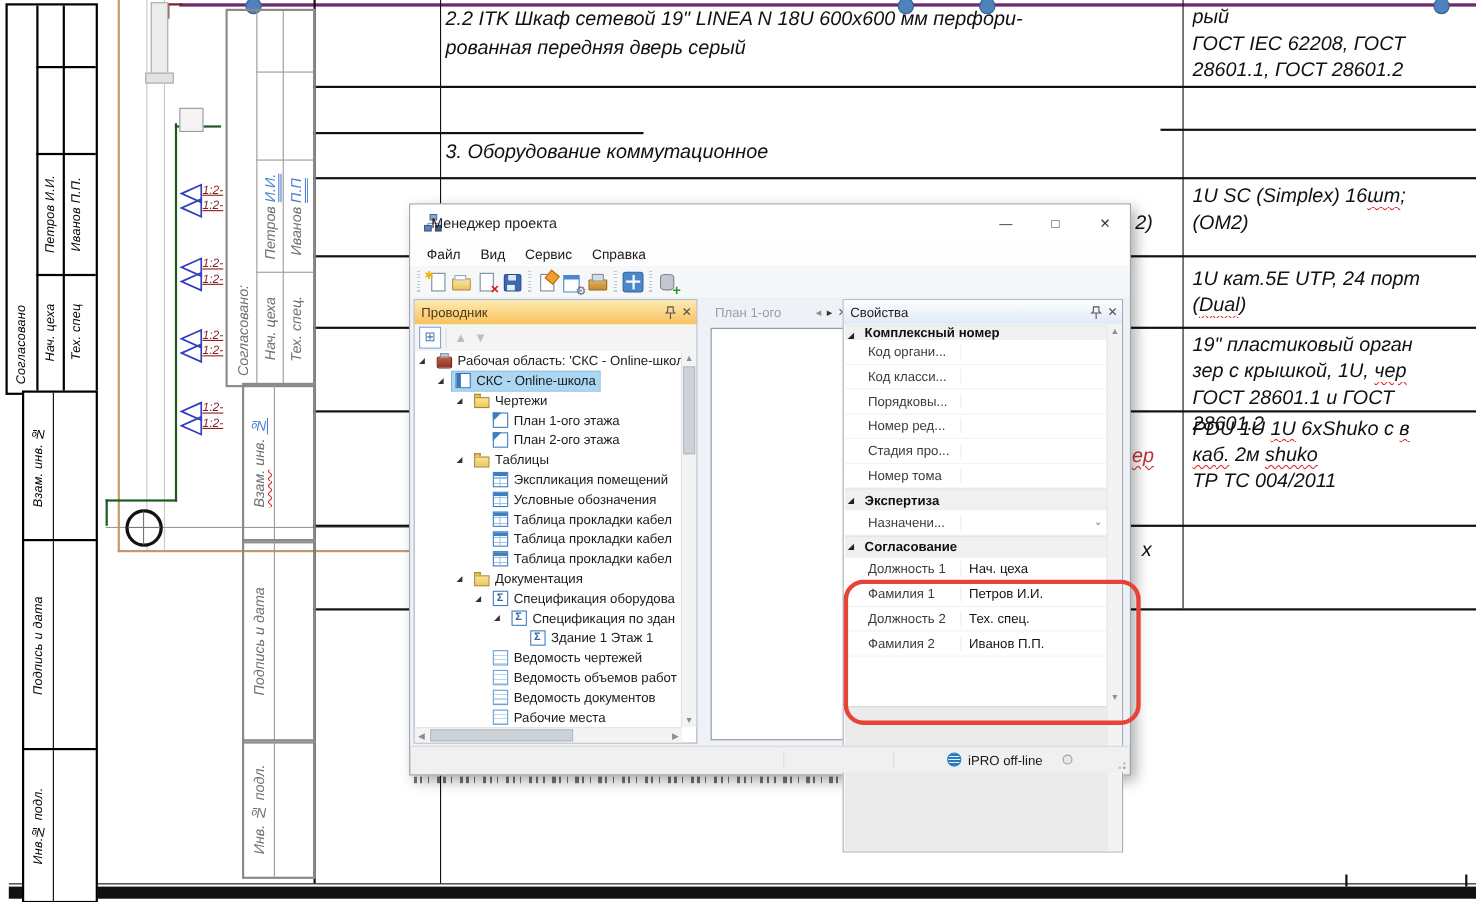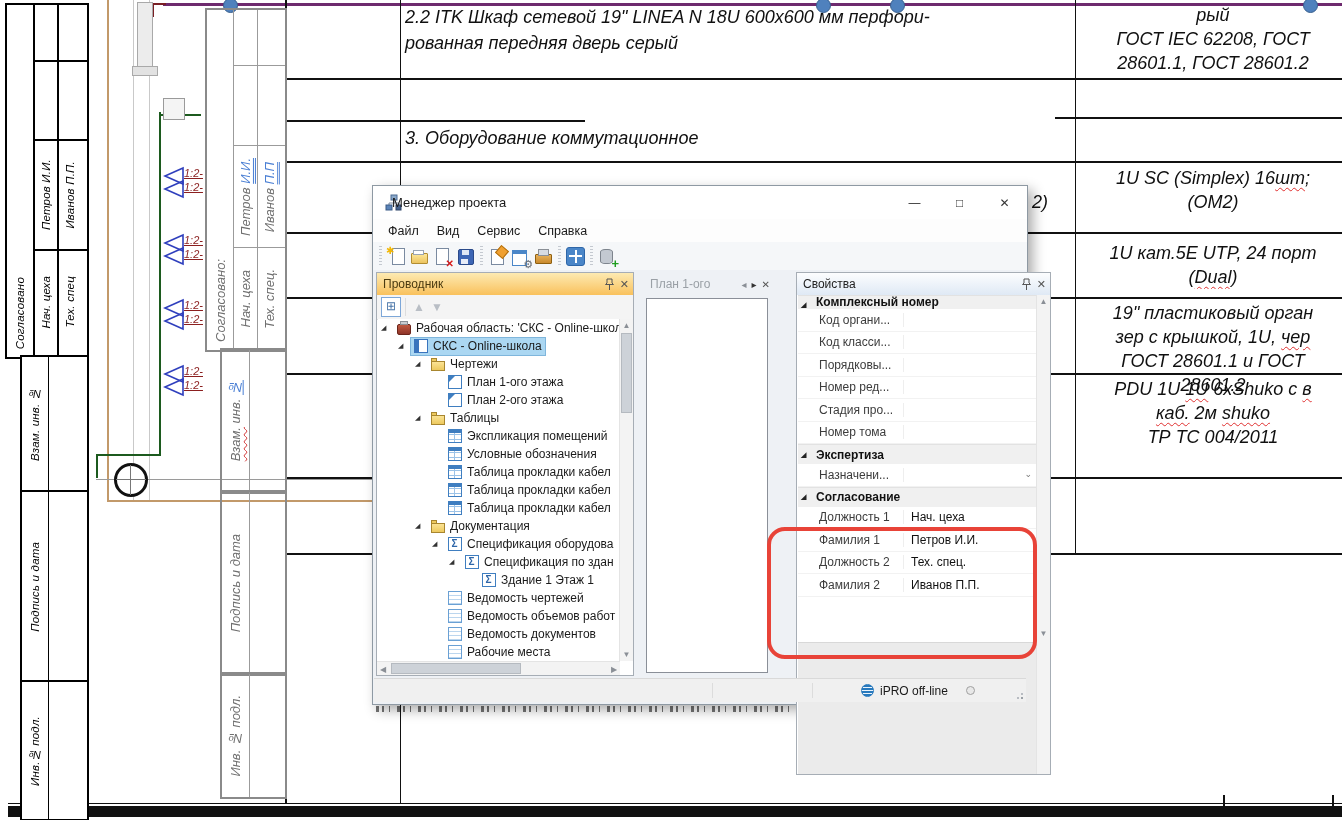--- a/index.html
+++ b/index.html
@@ -6,21 +6,21 @@
   .stage{position:relative;width:1342px;height:820px;overflow:hidden;background:#fff;
          font-family:"Liberation Sans",sans-serif;}
   .abs{position:absolute;}
   .vt{writing-mode:vertical-rl;transform:rotate(180deg);white-space:nowrap;}
 
   
   .docline{position:absolute;background:#111;}
   .doc-it{font-style:italic;color:#101010;}
   .cell22{left:405px;top:4px;width:655px;font-size:18px;line-height:26px;}
   .sec3{left:405px;top:128px;width:600px;font-size:18px;}
-  .rcol{position:absolute;left:1084px;top:0;width:258px;height:600px;text-align:center;}
+  .rcol{position:absolute;left:1084px;top:0;width:258px;height:600px;}
   .rrow{position:absolute;left:0;width:258px;font-style:italic;font-size:18px;line-height:24px;color:#101010;overflow:hidden;white-space:nowrap;}
   .rcol > div:nth-of-type(1){top:3px;}
   .rcol > div:nth-of-type(2){top:166px;}
   .rcol > div:nth-of-type(3){top:241px;}
   .rcol > div:nth-of-type(4){top:301px;}
   .rcol > div:nth-of-type(5){top:377px;}
   .rcol > div:nth-of-type(6){top:481px;}
   .wavy{text-decoration:underline wavy #e03030;text-decoration-thickness:1px;text-underline-offset:3px;}
   .stray{position:absolute;font-style:italic;font-size:18px;color:#101010;}
 
@@ -679,21 +679,21 @@
 
       <div class="tabhead">
         <span>План 1-ого</span>
         <span class="sp" style="flex:1;"></span>
         <span class="tabbtn" style="color:#8a8f96;">◂</span>
         <span class="tabbtn" style="color:#333;">▸</span>
         <span class="tabbtn">✕</span>
       </div>
       <div class="tabpage"></div>
 
-      <div class="panel" style="left:423px;top:2px;width:255px;height:503px;">
+      <div class="panel" style="left:393px;top:2px;width:255px;height:503px;">
         <div class="phead phead-props">
           <span>Свойства</span>
           <span class="sp"></span>
           <svg class="phicon" width="11" height="13" viewBox="0 0 11 13">
             <path d="M3 1h5v4l1.5 1.5h-8L3 5zM5.5 6.5V12" stroke="#555" fill="none"></path>
           </svg>
           <span class="phicon">✕</span>
         </div>
         <div class="pg">
 

